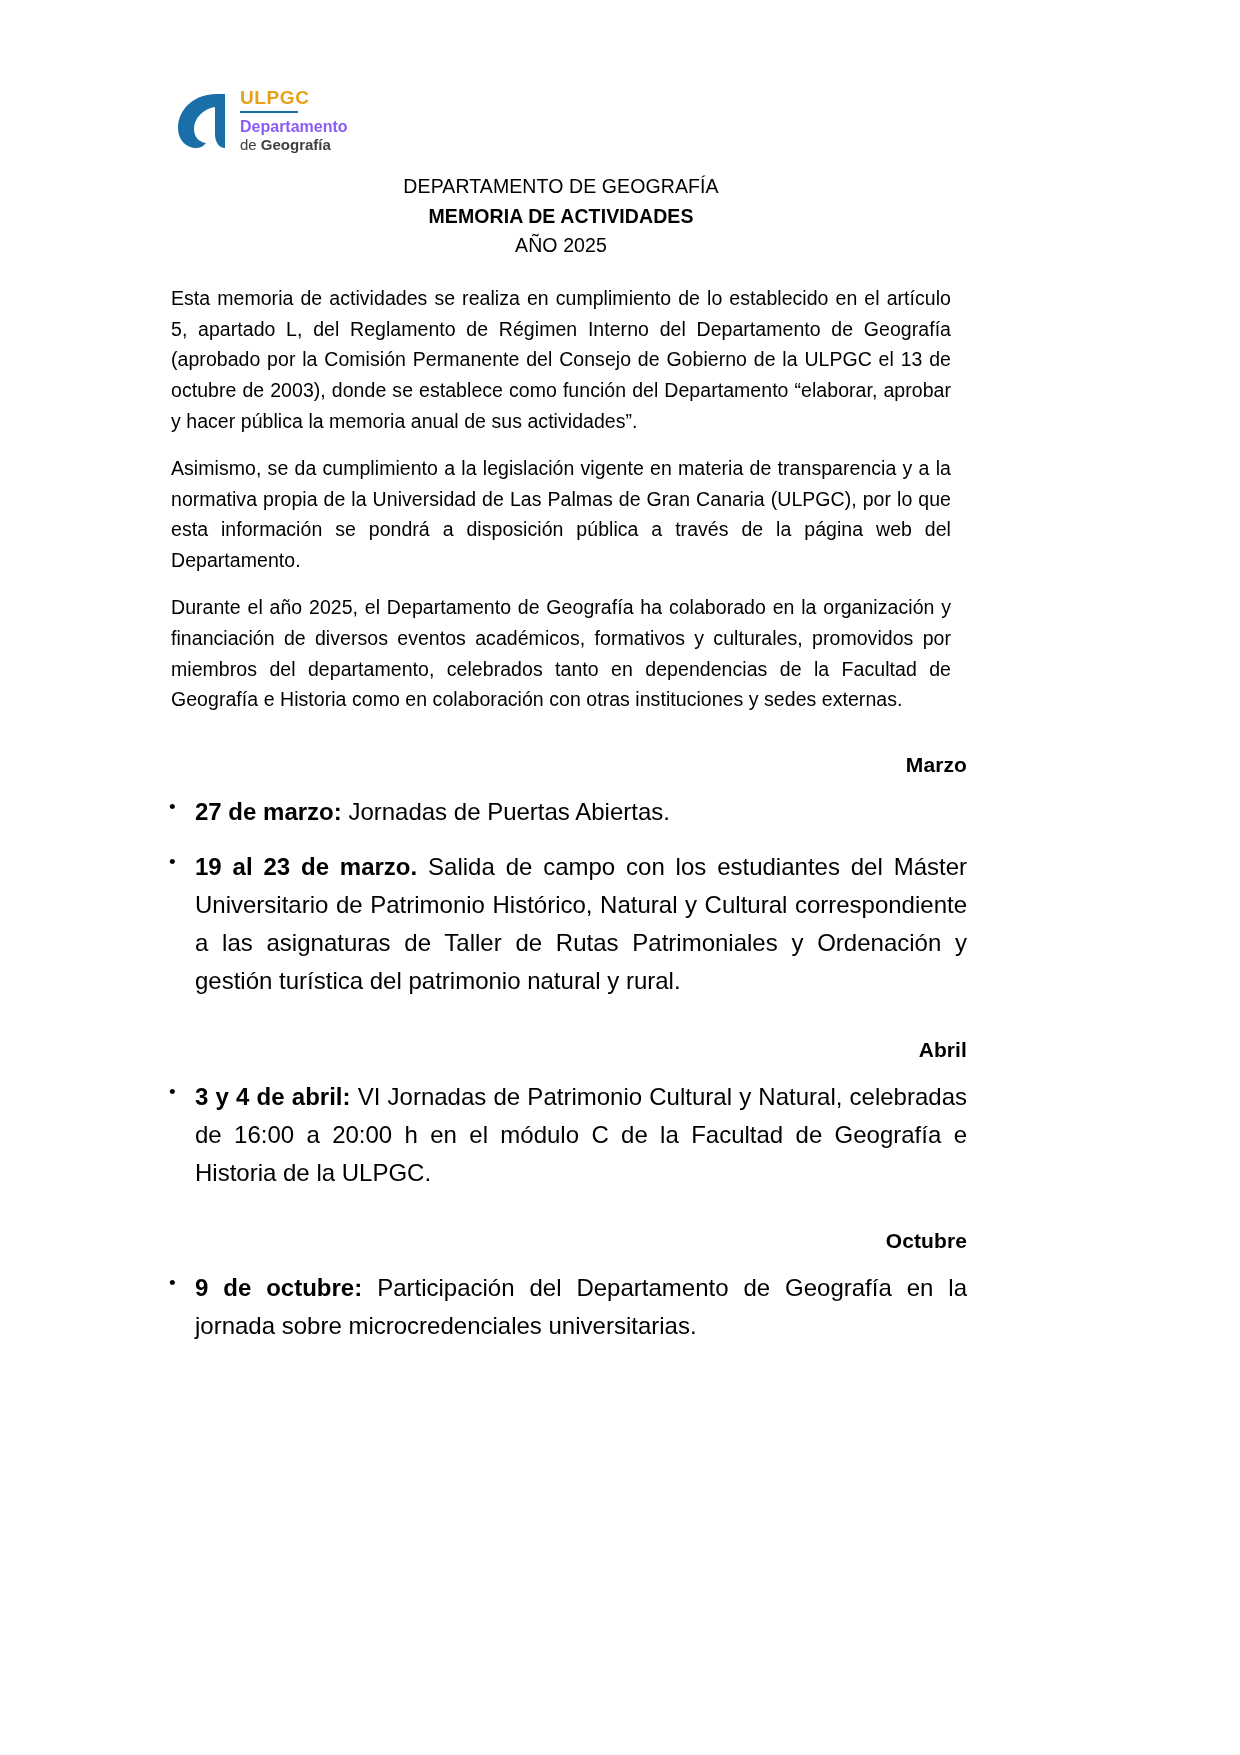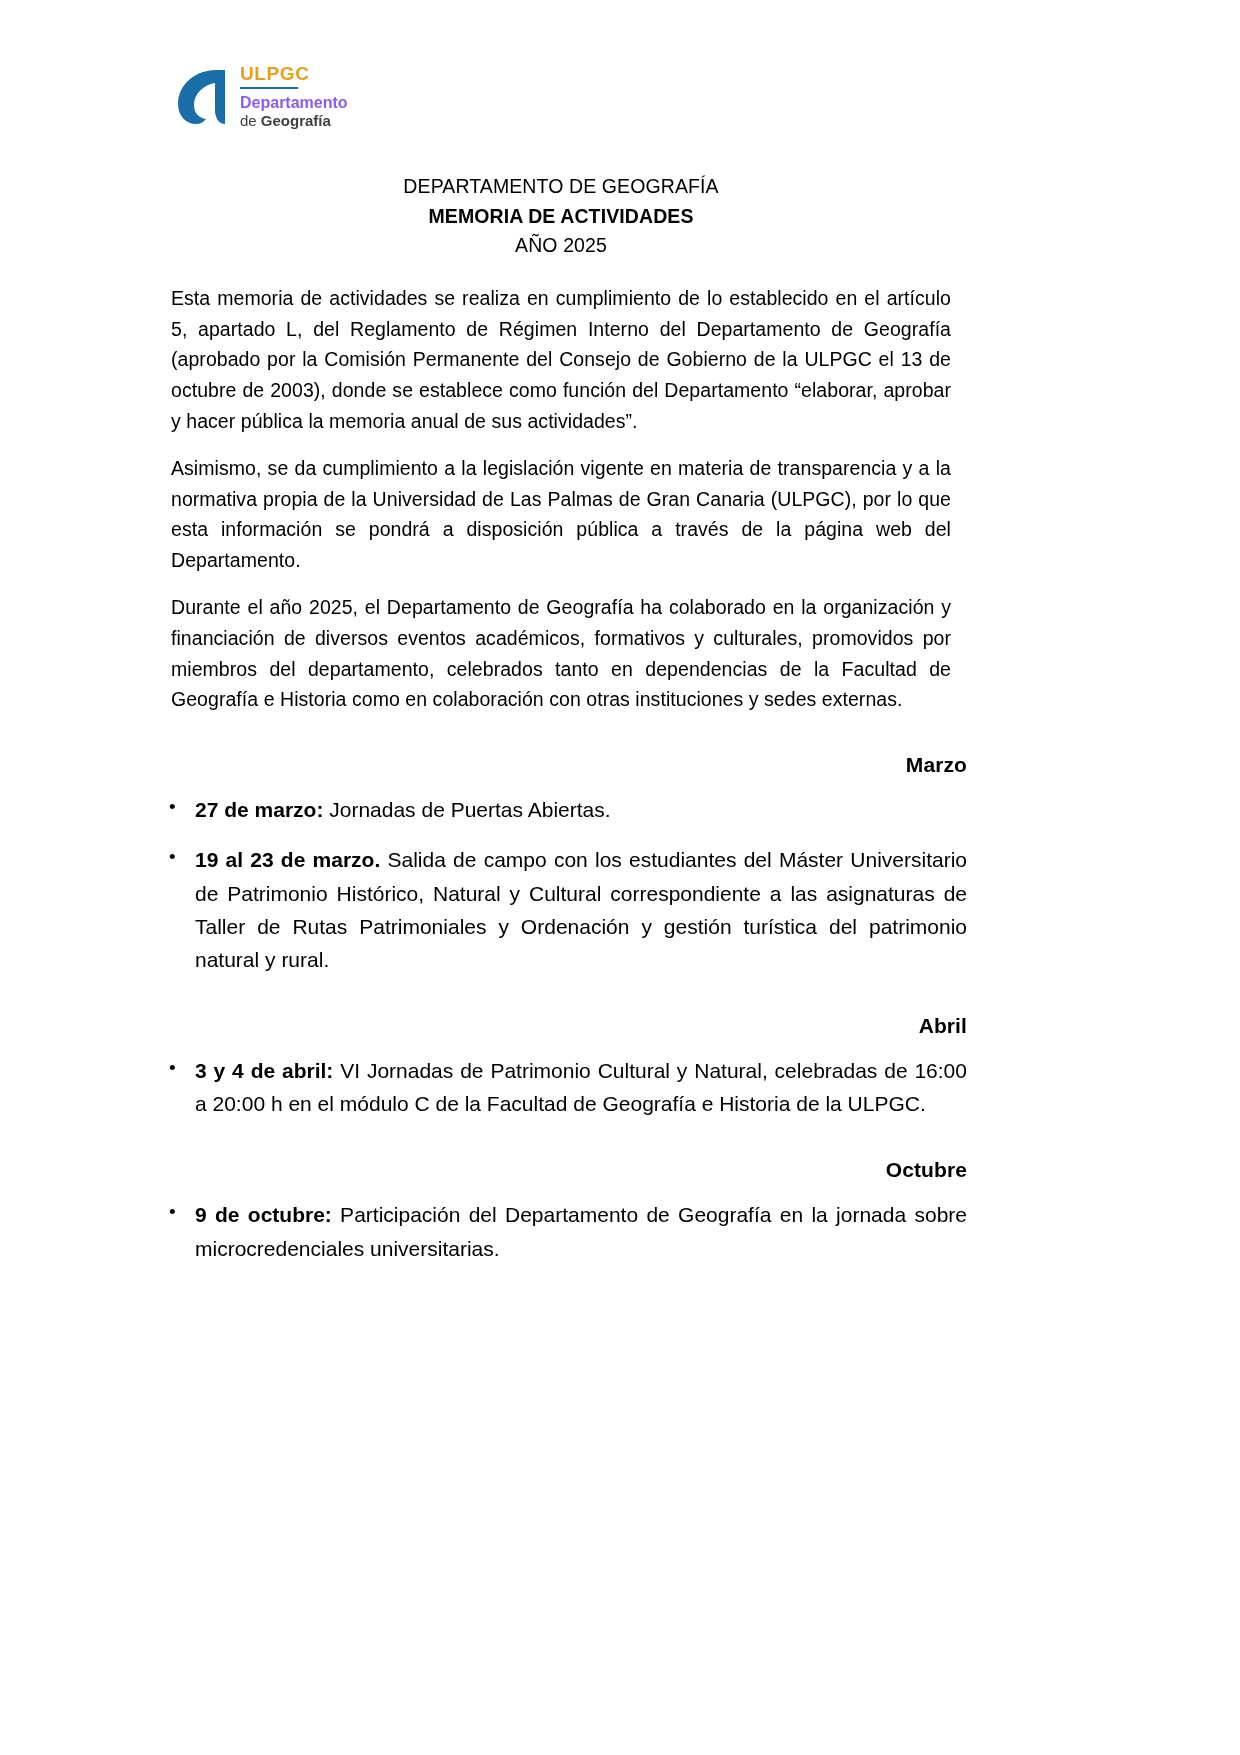--- a/index.html
+++ b/index.html
@@ -16,21 +16,21 @@
     position: relative;
     width: 1240px;
     height: 1755px;
     background: #ffffff;
     overflow: hidden;
   }
   
   .logo-block {
     position: absolute;
     left: 172px;
-    top: 64px;
+    top: 88px;
     display: flex;
     align-items: center;
     gap: 10px;
   }
   .logo-mark {
     width: 58px;
     height: 62px;
     flex: 0 0 auto;
   }
   .logo-text {
@@ -102,21 +102,21 @@
 
   ul.items {
     margin: 16px 0 0 0;
     padding: 0;
     list-style: none;
   }
   ul.items li {
     position: relative;
     margin: 16px 0 0 0;
     padding-left: 40px;
-    font-size: 21px;
+    font-size: 24px;
     line-height: 1.58;
     text-align: justify;
     text-justify: inter-word;
   }
   ul.items li + li { margin-top: 17px; }
   ul.items li::before {
     content: "\2022";
     position: absolute;
     left: 14px;
     top: -1px;

